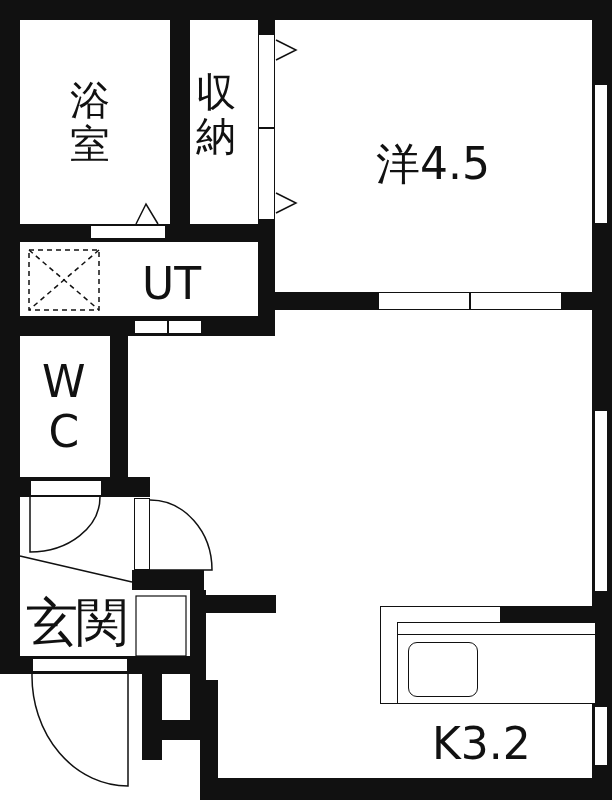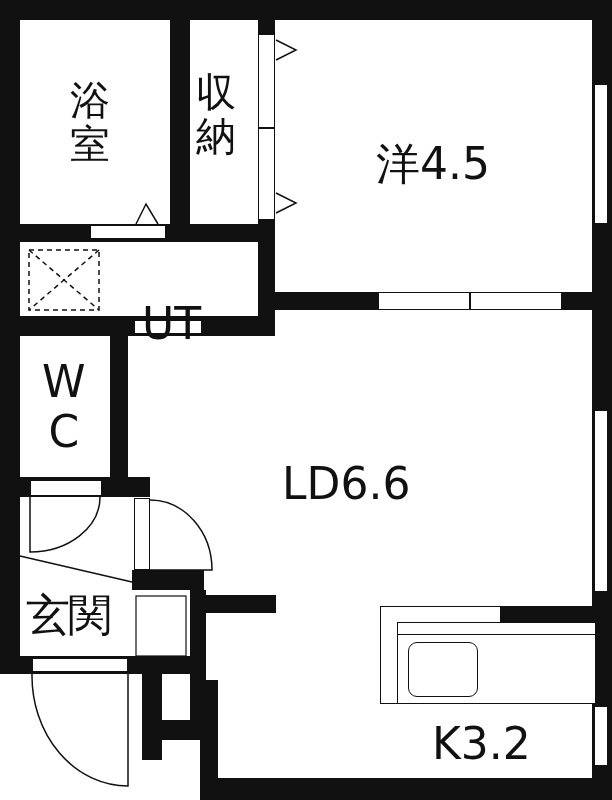--- a/index.html
+++ b/index.html
@@ -81,21 +81,20 @@
 
   <div class="lbl" style="left:70px;top:80px;font-size:40px;text-align:center;">
     <div>浴</div>
     <div style="margin-top:4px;">室</div>
   </div>
   <div class="lbl" style="left:196px;top:72px;font-size:40px;text-align:center;">
     <div>収</div>
     <div style="margin-top:4px;">納</div>
   </div>
   <div class="lbl" style="left:364px;top:142px;font-size:44px;margin-left:12px;">洋4.5</div>
-  <div class="lbl" style="left:142px;top:262px;font-size:44px;margin-top:40px;">UT</div>
+  <div class="lbl" style="left:142px;top:262px;font-size:44px;">UT</div>
   <div class="lbl" style="left:42px;top:358px;font-size:44px;text-align:center;line-height:1.1;">
     <div>W</div>
     <div style="margin-top:2px;">C</div>
   </div>
-  <div class="lbl" style="left:282px;top:462px;font-size:44px;">LD6.6</div>
-  <div class="lbl" style="left:26px;top:596px;font-size:44px;letter-spacing:-2px;font-family:Liberation Mono, monospace;">玄関</div>
+  <div class="lbl" style="left:26px;top:596px;font-size:52px;letter-spacing:-2px;">玄関</div>
   <div class="lbl" style="left:432px;top:722px;font-size:44px;text-align:center;">K3.2</div>
 </div>
 
 </body></html>

